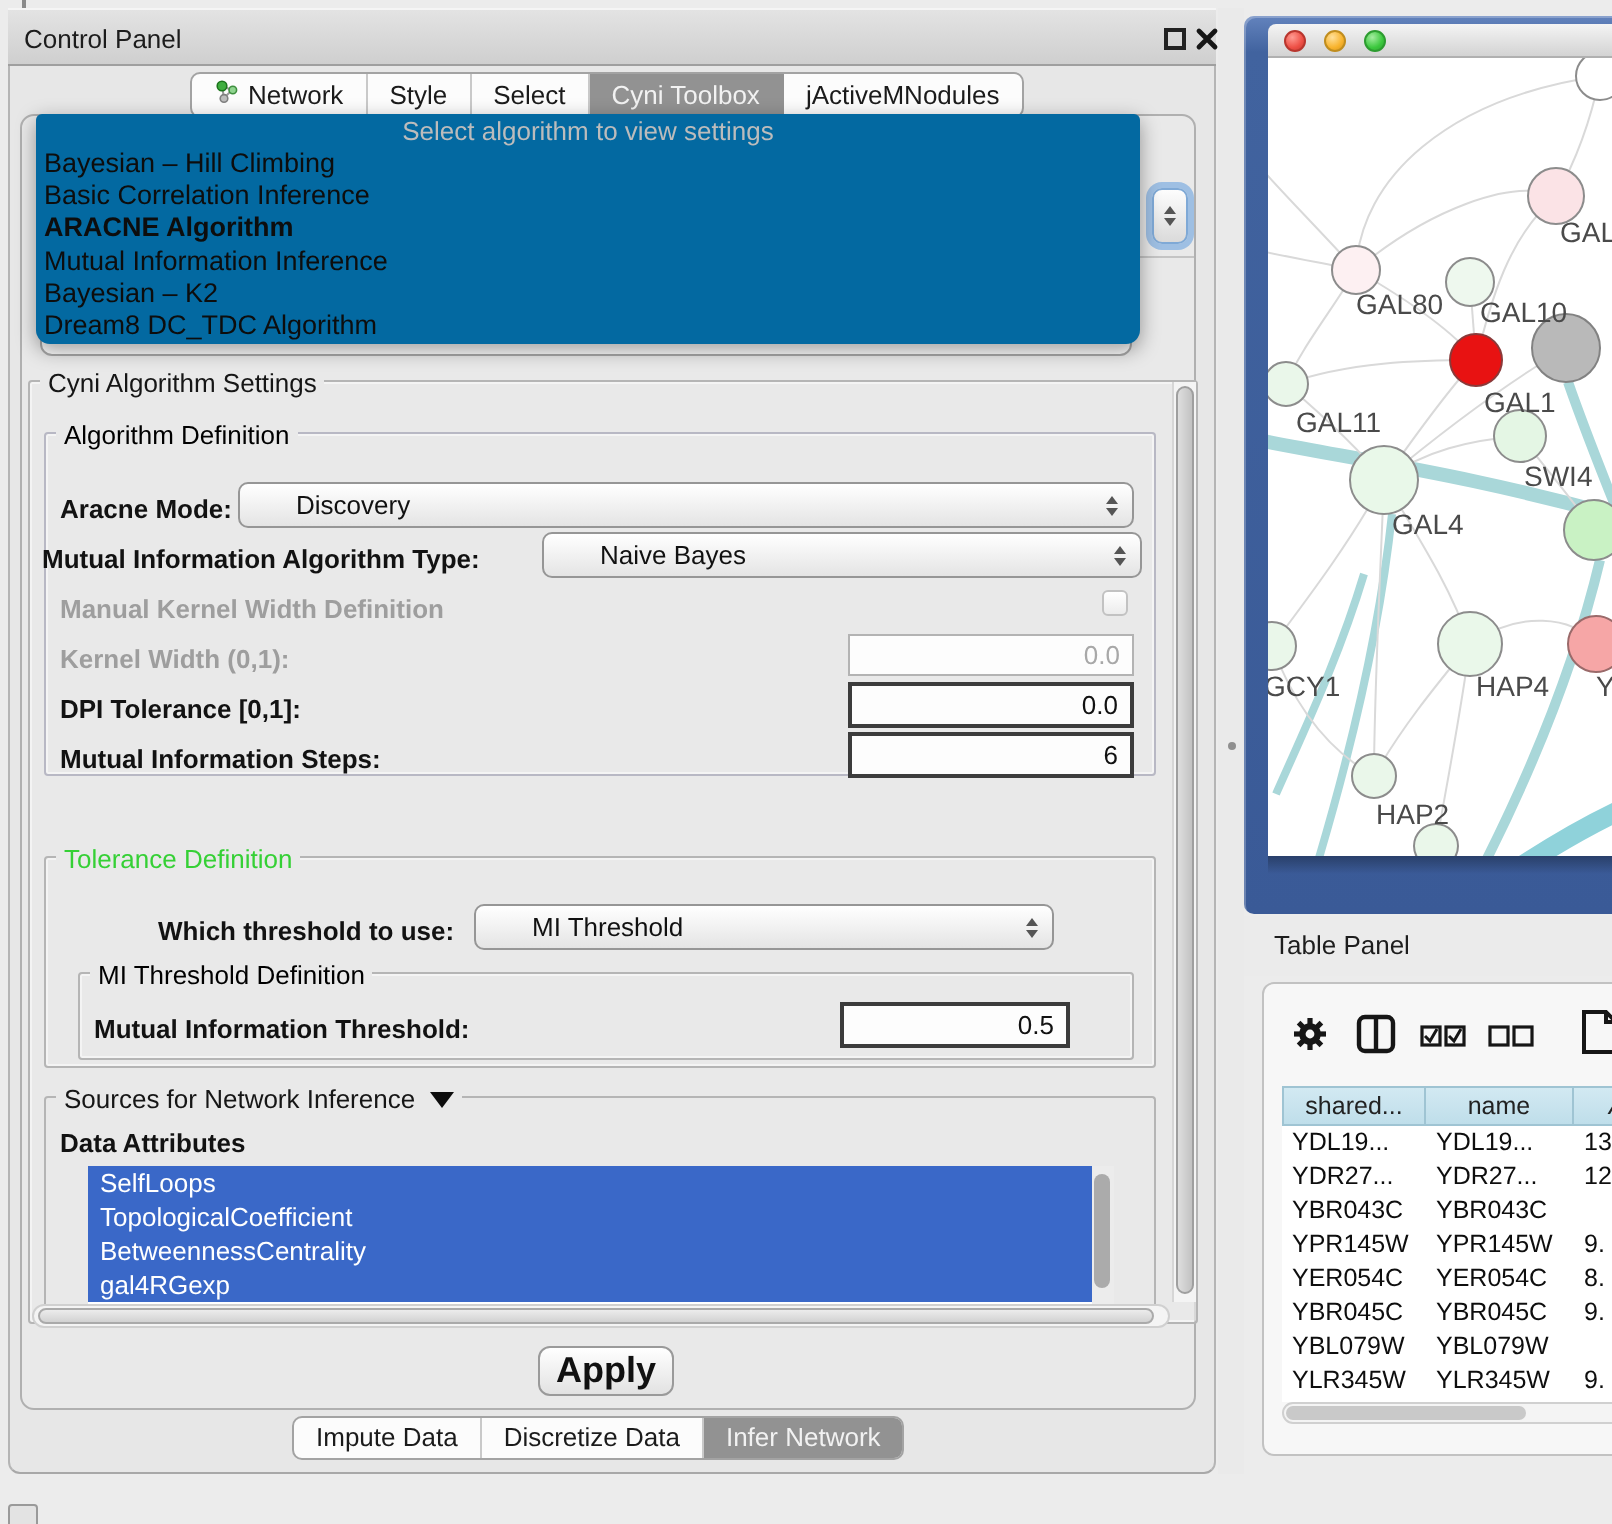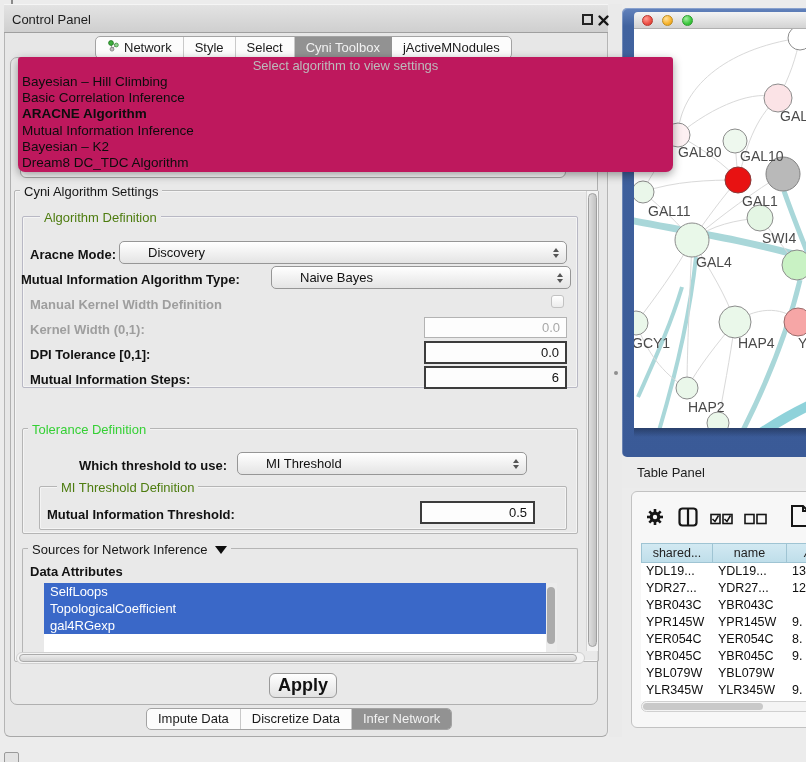--- a/index.html
+++ b/index.html
@@ -24,41 +24,41 @@
 
   
   .tabbar { display:flex; background:#fcfcfc; border:1px solid #a3a3a3;
     border-radius:5px; overflow:hidden; z-index:5; }
   .tab { font-size:13px; color:#1b1b1b; padding:3px 11px 4px 11px; white-space:nowrap;
     border-right:1px solid #c9c9c9; display:flex; align-items:center; gap:4px; cursor:pointer; }
   .tab:last-child { border-right:none; }
   .tab.sel { background:#929292; color:#f2f2f2; border-right-color:#929292; }
 
   
-  .popup { left:18px; top:57px; width:655px; height:115px; background:#be185d;
+  .popup { left:18px; top:57px; width:552px; height:115px; background:#0369a1;
     border-radius:3px 3px 7px 7px; box-shadow:0 3px 10px rgba(0,0,0,.38); z-index:20; padding-top:1px; }
   .popup-head { text-align:center; font-size:13px; color:#bcbcbc; height:16px; line-height:16px; }
   .popup-item { font-size:13.5px; color:#0d0d0d; height:16.2px; line-height:16.2px; padding-left:4px; cursor:pointer; }
   .popup-item.sel { font-weight:700; }
 
   
   .combo { background:linear-gradient(#ffffff,#e4e4e4); border:1px solid #969696;
     border-radius:5px; display:flex; align-items:center; font-size:13px; color:#111;
     padding-left:28px; cursor:pointer; }
   .spinners { margin-left:auto; margin-right:7px; display:flex; flex-direction:column; gap:2px; }
   .tri-up { width:0; height:0; border-left:3.5px solid transparent; border-right:3.5px solid transparent; border-bottom:4px solid #555; }
   .tri-dn { width:0; height:0; border-left:3.5px solid transparent; border-right:3.5px solid transparent; border-top:4px solid #555; }
   .lbl { font-size:13px; font-weight:700; color:#121212; white-space:nowrap; }
   .lbl.dis { color:#9e9e9e; }
   .field { background:#fdfdfd; font-size:13px; color:#111; text-align:right; padding-right:6px; }
   .field.hard { border:2px solid #3c3c3c; }
   .field.soft { border:1px solid #b3b3b3; color:#a8a8a8; }
   .groupbox { border:1px solid #b5b5b5; border-radius:2px; box-shadow:inset 0 0 0 1px rgba(255,255,255,.5); }
   .gtitle { position:absolute; background:#e9e9e9; padding:0 4px; font-size:13px; z-index:2; white-space:nowrap; }
-  .blue { color:#4d7c0f;margin-left:12px; } .green { color:#35d035; } .dark { color:#161616; }
+  .blue { color:#000000; } .green { color:#35d035; } .dark { color:#161616; }
   .tri-right { width:0; height:0; border-top:5.5px solid transparent; border-bottom:5.5px solid transparent; border-left:8px solid #0d0d0d; }
   .tri-down { width:0; height:0; border-left:6.5px solid transparent; border-right:6.5px solid transparent; border-top:8px solid #0d0d0d; }
   .attr-item { height:17px; line-height:17px; background:#3a68c8; color:#fff; font-size:13px; padding-left:6px; }
   .vscroll { background:#f4f4f4; border-left:1px solid #d6d6d6; }
   .vthumb { background:linear-gradient(90deg,#dedede,#c2c2c2); border:1px solid #9f9f9f; border-radius:5px; }
   .hscroll { background:#f4f4f4; border:1px solid #d0d0d0; border-radius:6px; }
   .hthumb { background:linear-gradient(#ececec,#d2d2d2); border:1px solid #aaa; border-radius:5px; }
   .btn { background:linear-gradient(#ffffff,#e2e2e2); border:1px solid #9a9a9a; border-radius:6px;
     font-size:18px; color:#111; display:flex; align-items:center; justify-content:center; cursor:pointer;font-weight:bold; }
   .checkbox { border:1px solid #c2c2c2; border-radius:3px; background:linear-gradient(#fff,#ececec); }
@@ -218,20 +218,21 @@
   <div class="abs" style="left:22px; top:548px; width:556px; height:104px; border:1px solid #b5b5b5; border-bottom:none; border-radius:2px 2px 0 0;"></div>
   <div class="gtitle dark" style="left:28px; top:542px; display:flex; align-items:center; gap:7px;">
     <span>Sources for Network Inference</span>
     <span class="tri-down"></span>
   </div>
   <span class="abs lbl" style="left:30px; top:564px;">Data Attributes</span>
 
   <div class="abs" style="left:44px; top:583px; width:502px; height:69px; background:#ffffff; overflow:hidden;">
     <div class="attr-item">SelfLoops</div>
     <div class="attr-item">TopologicalCoefficient</div>
+    <div class="attr-item">BetweennessCentrality</div>
     <div class="attr-item">gal4RGexp</div>
   </div>
   <div class="abs" style="left:546px; top:583px; width:11px; height:69px; background:#ececec;">
     <div style="position:absolute; left:1px; top:4px; width:8px; height:57px; background:#ababab; border-radius:4px;"></div>
   </div>
 
   <div class="abs hscroll" style="left:16px; top:652px; width:569px; height:12px;">
     <div class="hthumb" style="position:absolute; left:2px; top:1px; width:558px; height:8px;"></div>
   </div>
 

